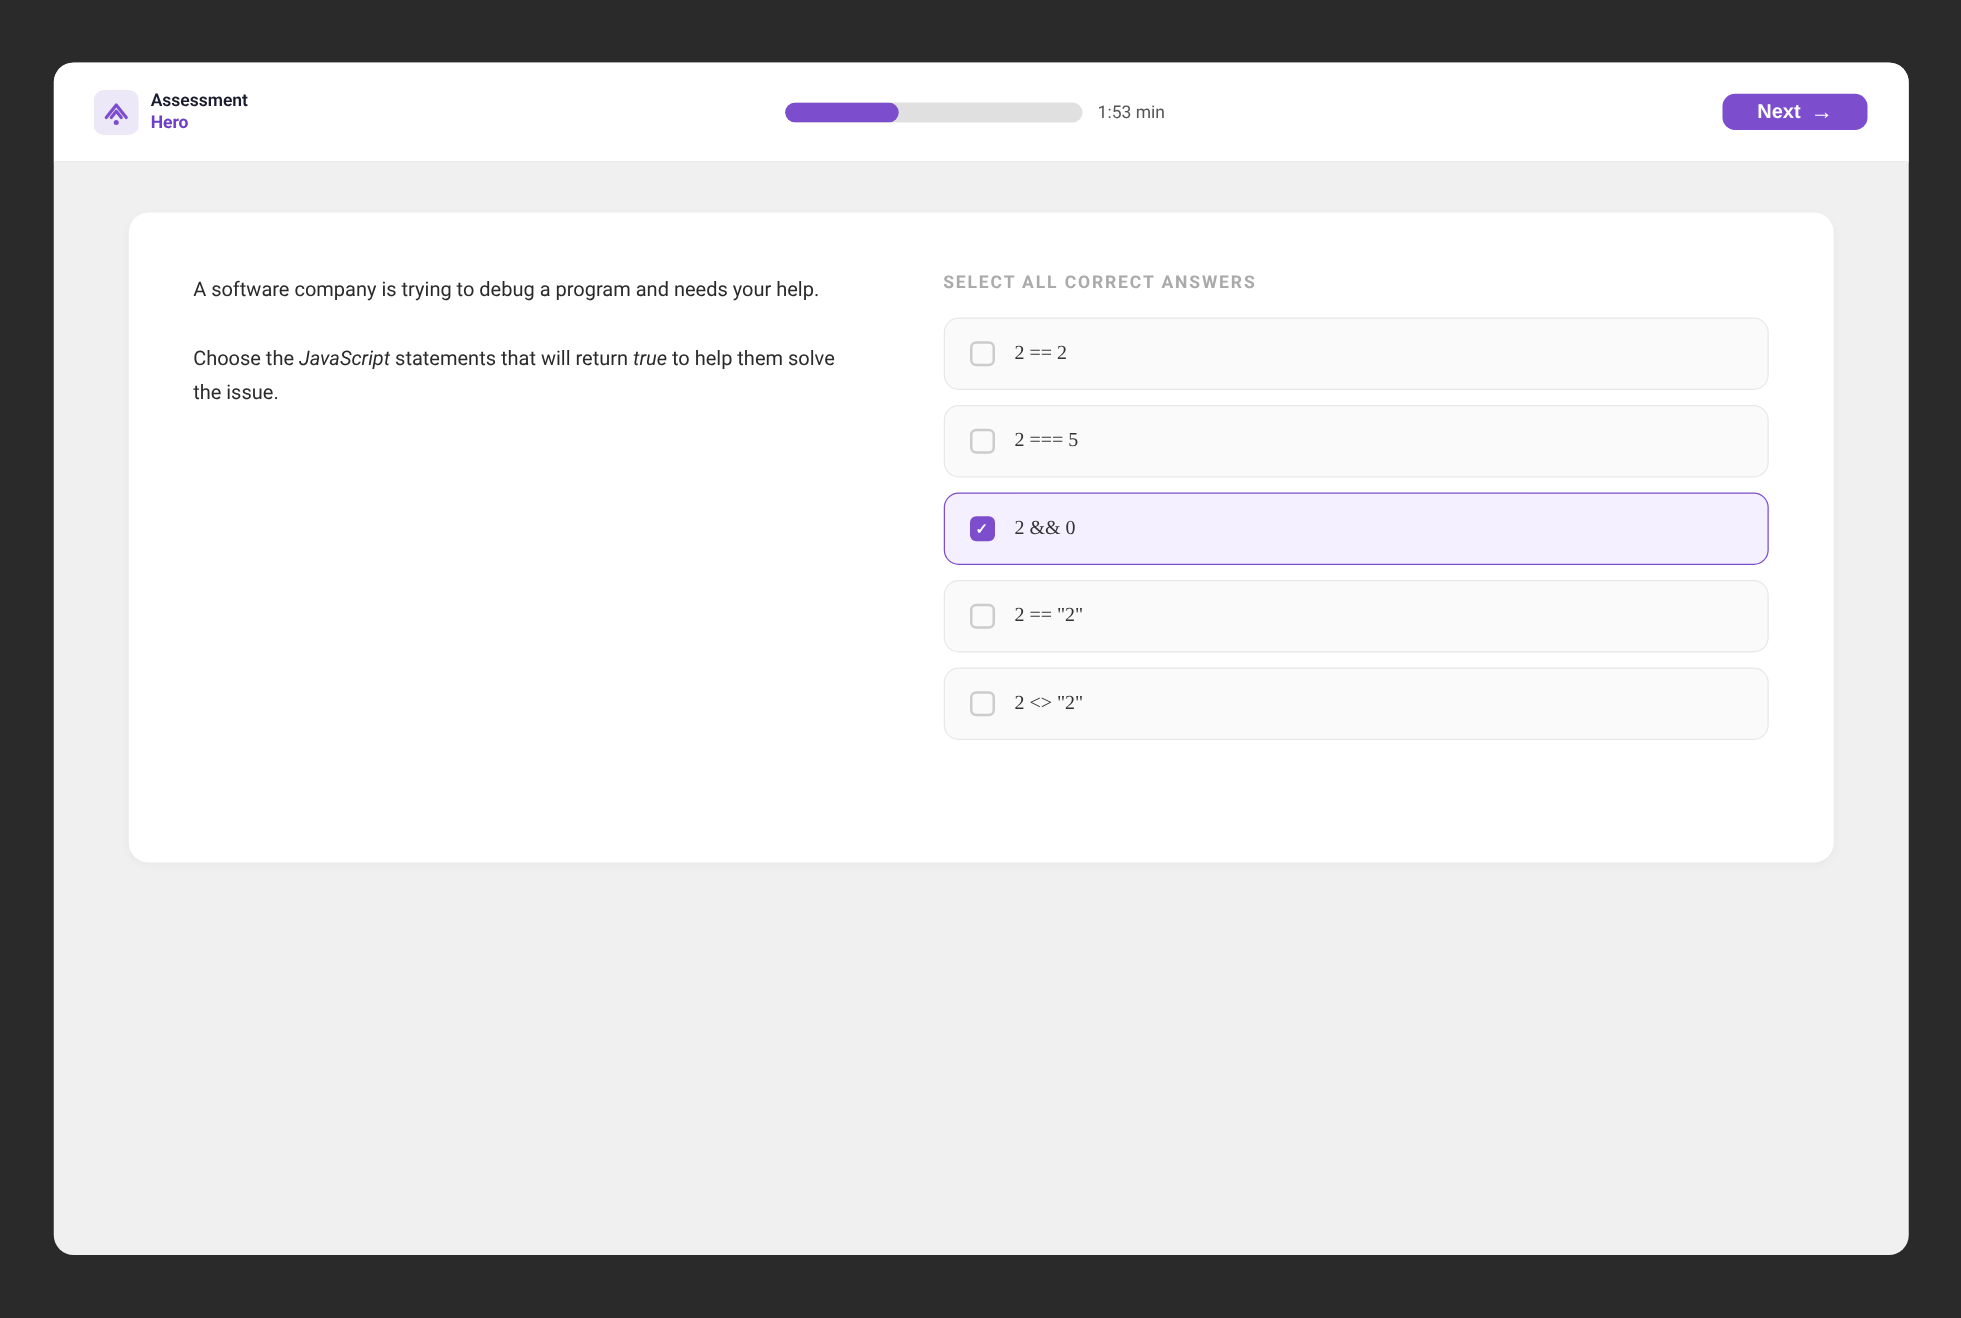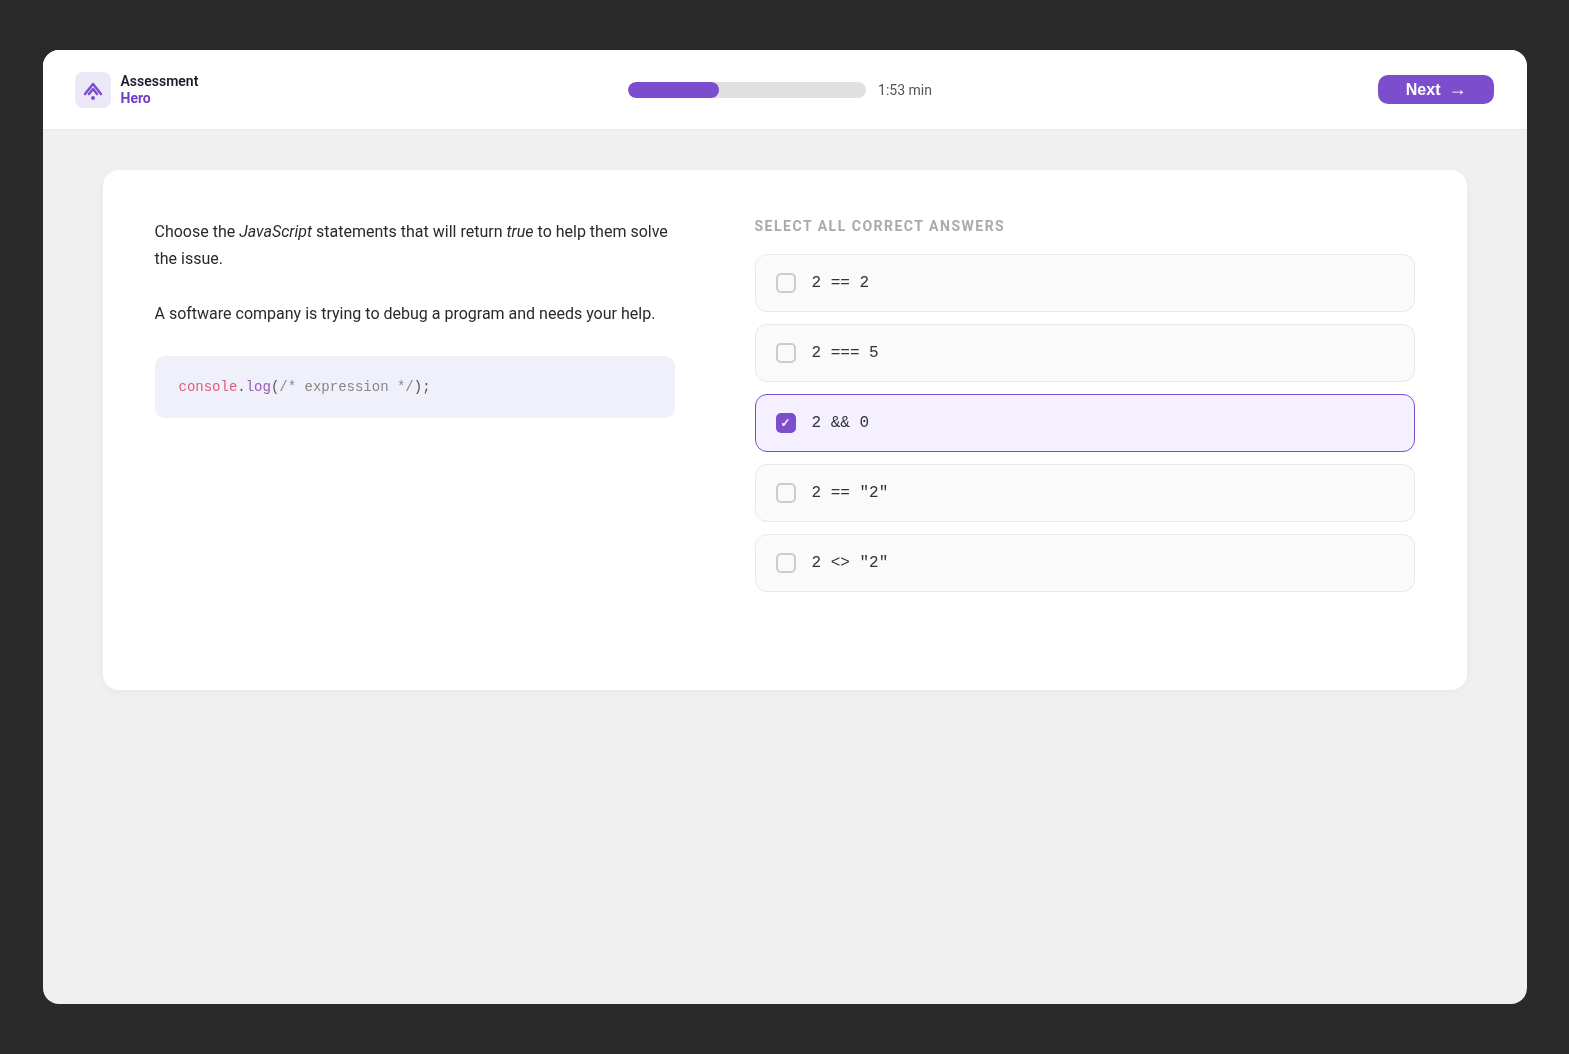--- a/index.html
+++ b/index.html
@@ -209,21 +209,21 @@
 
     .checkmark {
       color: #fff;
       font-size: 12px;
       font-weight: 700;
     }
 
     .answer-label {
       font-size: 16px;
       color: #333;
-      font-family: Liberation Mono, monospace;
+      font-family: Liberation Serif, serif;
     }
   </style>
 </head>
 <body>
 
 <div class="screen">
 
   <header class="header">
     <div class="logo-area">
 
@@ -250,28 +250,25 @@
       <span>Next</span>
       <span class="arrow-icon">→</span>
     </button>
   </header>
 
   <main class="main-content">
     <div class="question-card">
 
       <div class="question-left">
         <p class="question-text">
+          A software company is trying to debug a program and needs your help.
+        </p>
+        <p class="question-text">
           Choose the <em>JavaScript</em> statements that will return <em>true</em> to help them solve the issue.
         </p>
-        <p class="question-text">
-          A software company is trying to debug a program and needs your help.
-        </p>
-        <div class="code-block">
-          <span class="code-keyword">console</span><span class="code-punc">.</span><span class="code-method">log</span><span class="code-punc">(</span><span class="code-comment">/* expression */</span><span class="code-punc">);</span>
-        </div>
       </div>
 
       <div class="question-right">
         <div class="section-title">SELECT ALL CORRECT ANSWERS</div>
 
         <div id="answers-container">
             <div class="answer-option">
               <div class="checkbox"></div>
               <span class="answer-label">2 == 2</span>
             </div>

